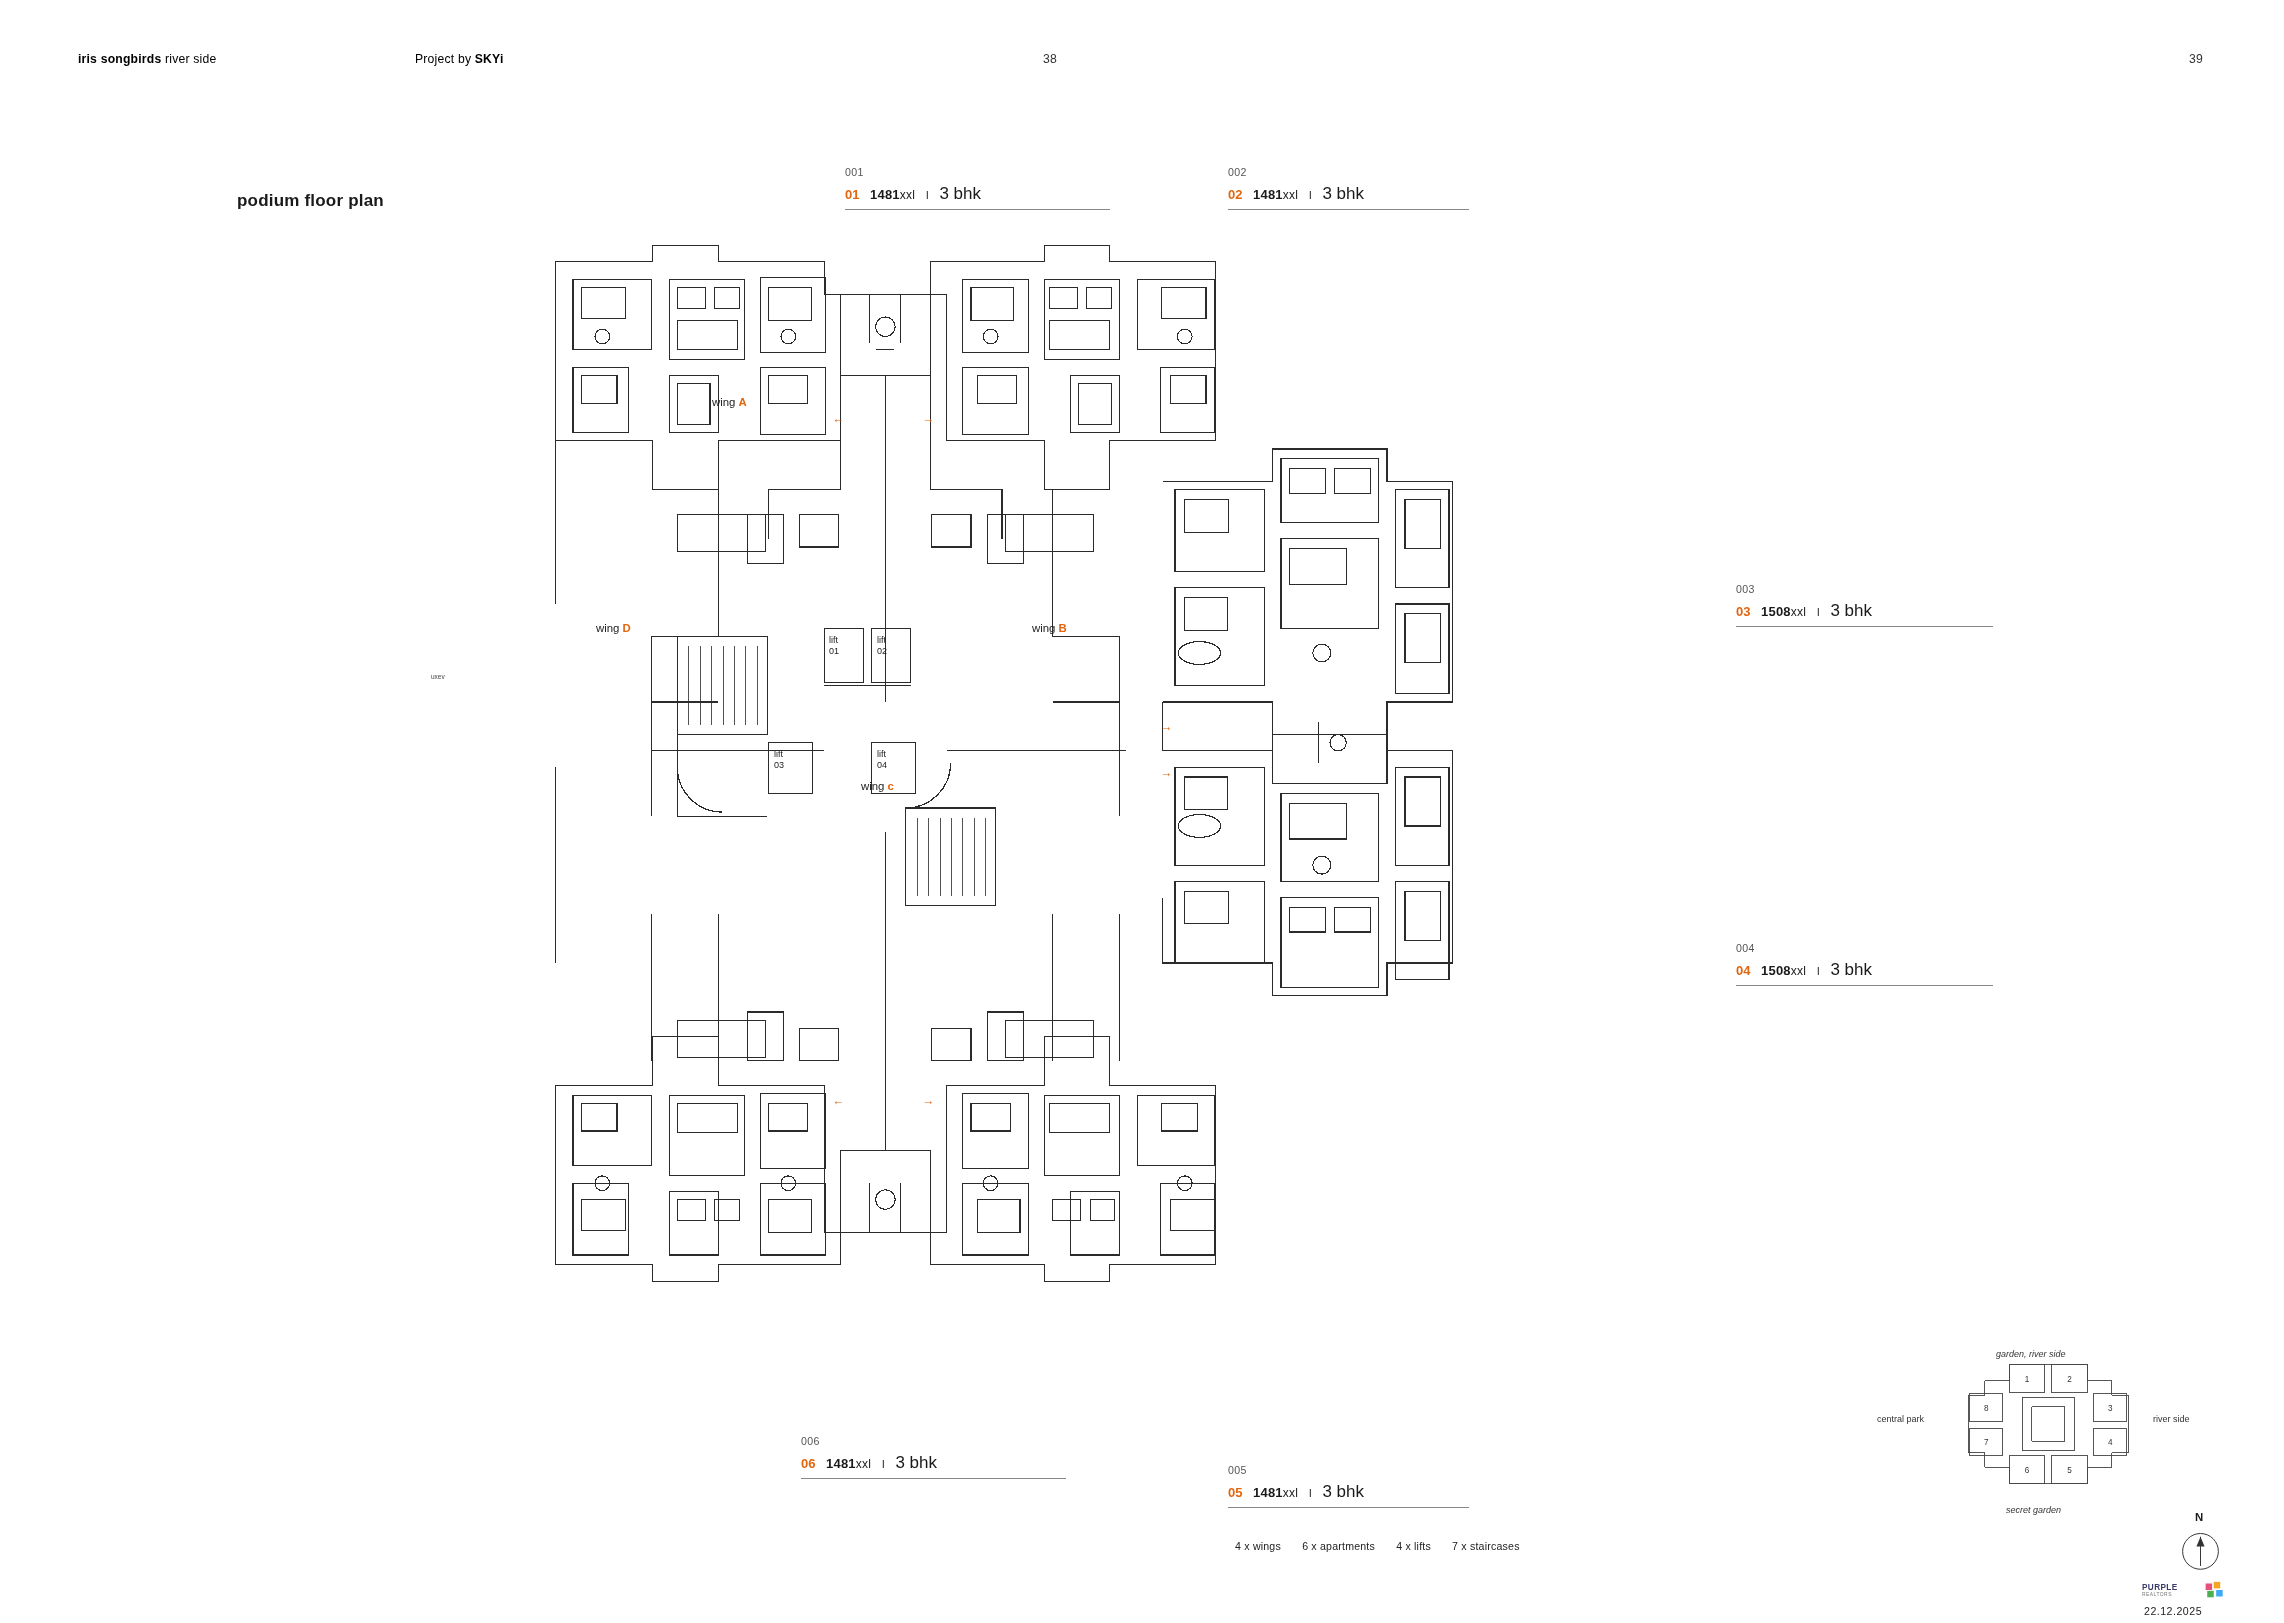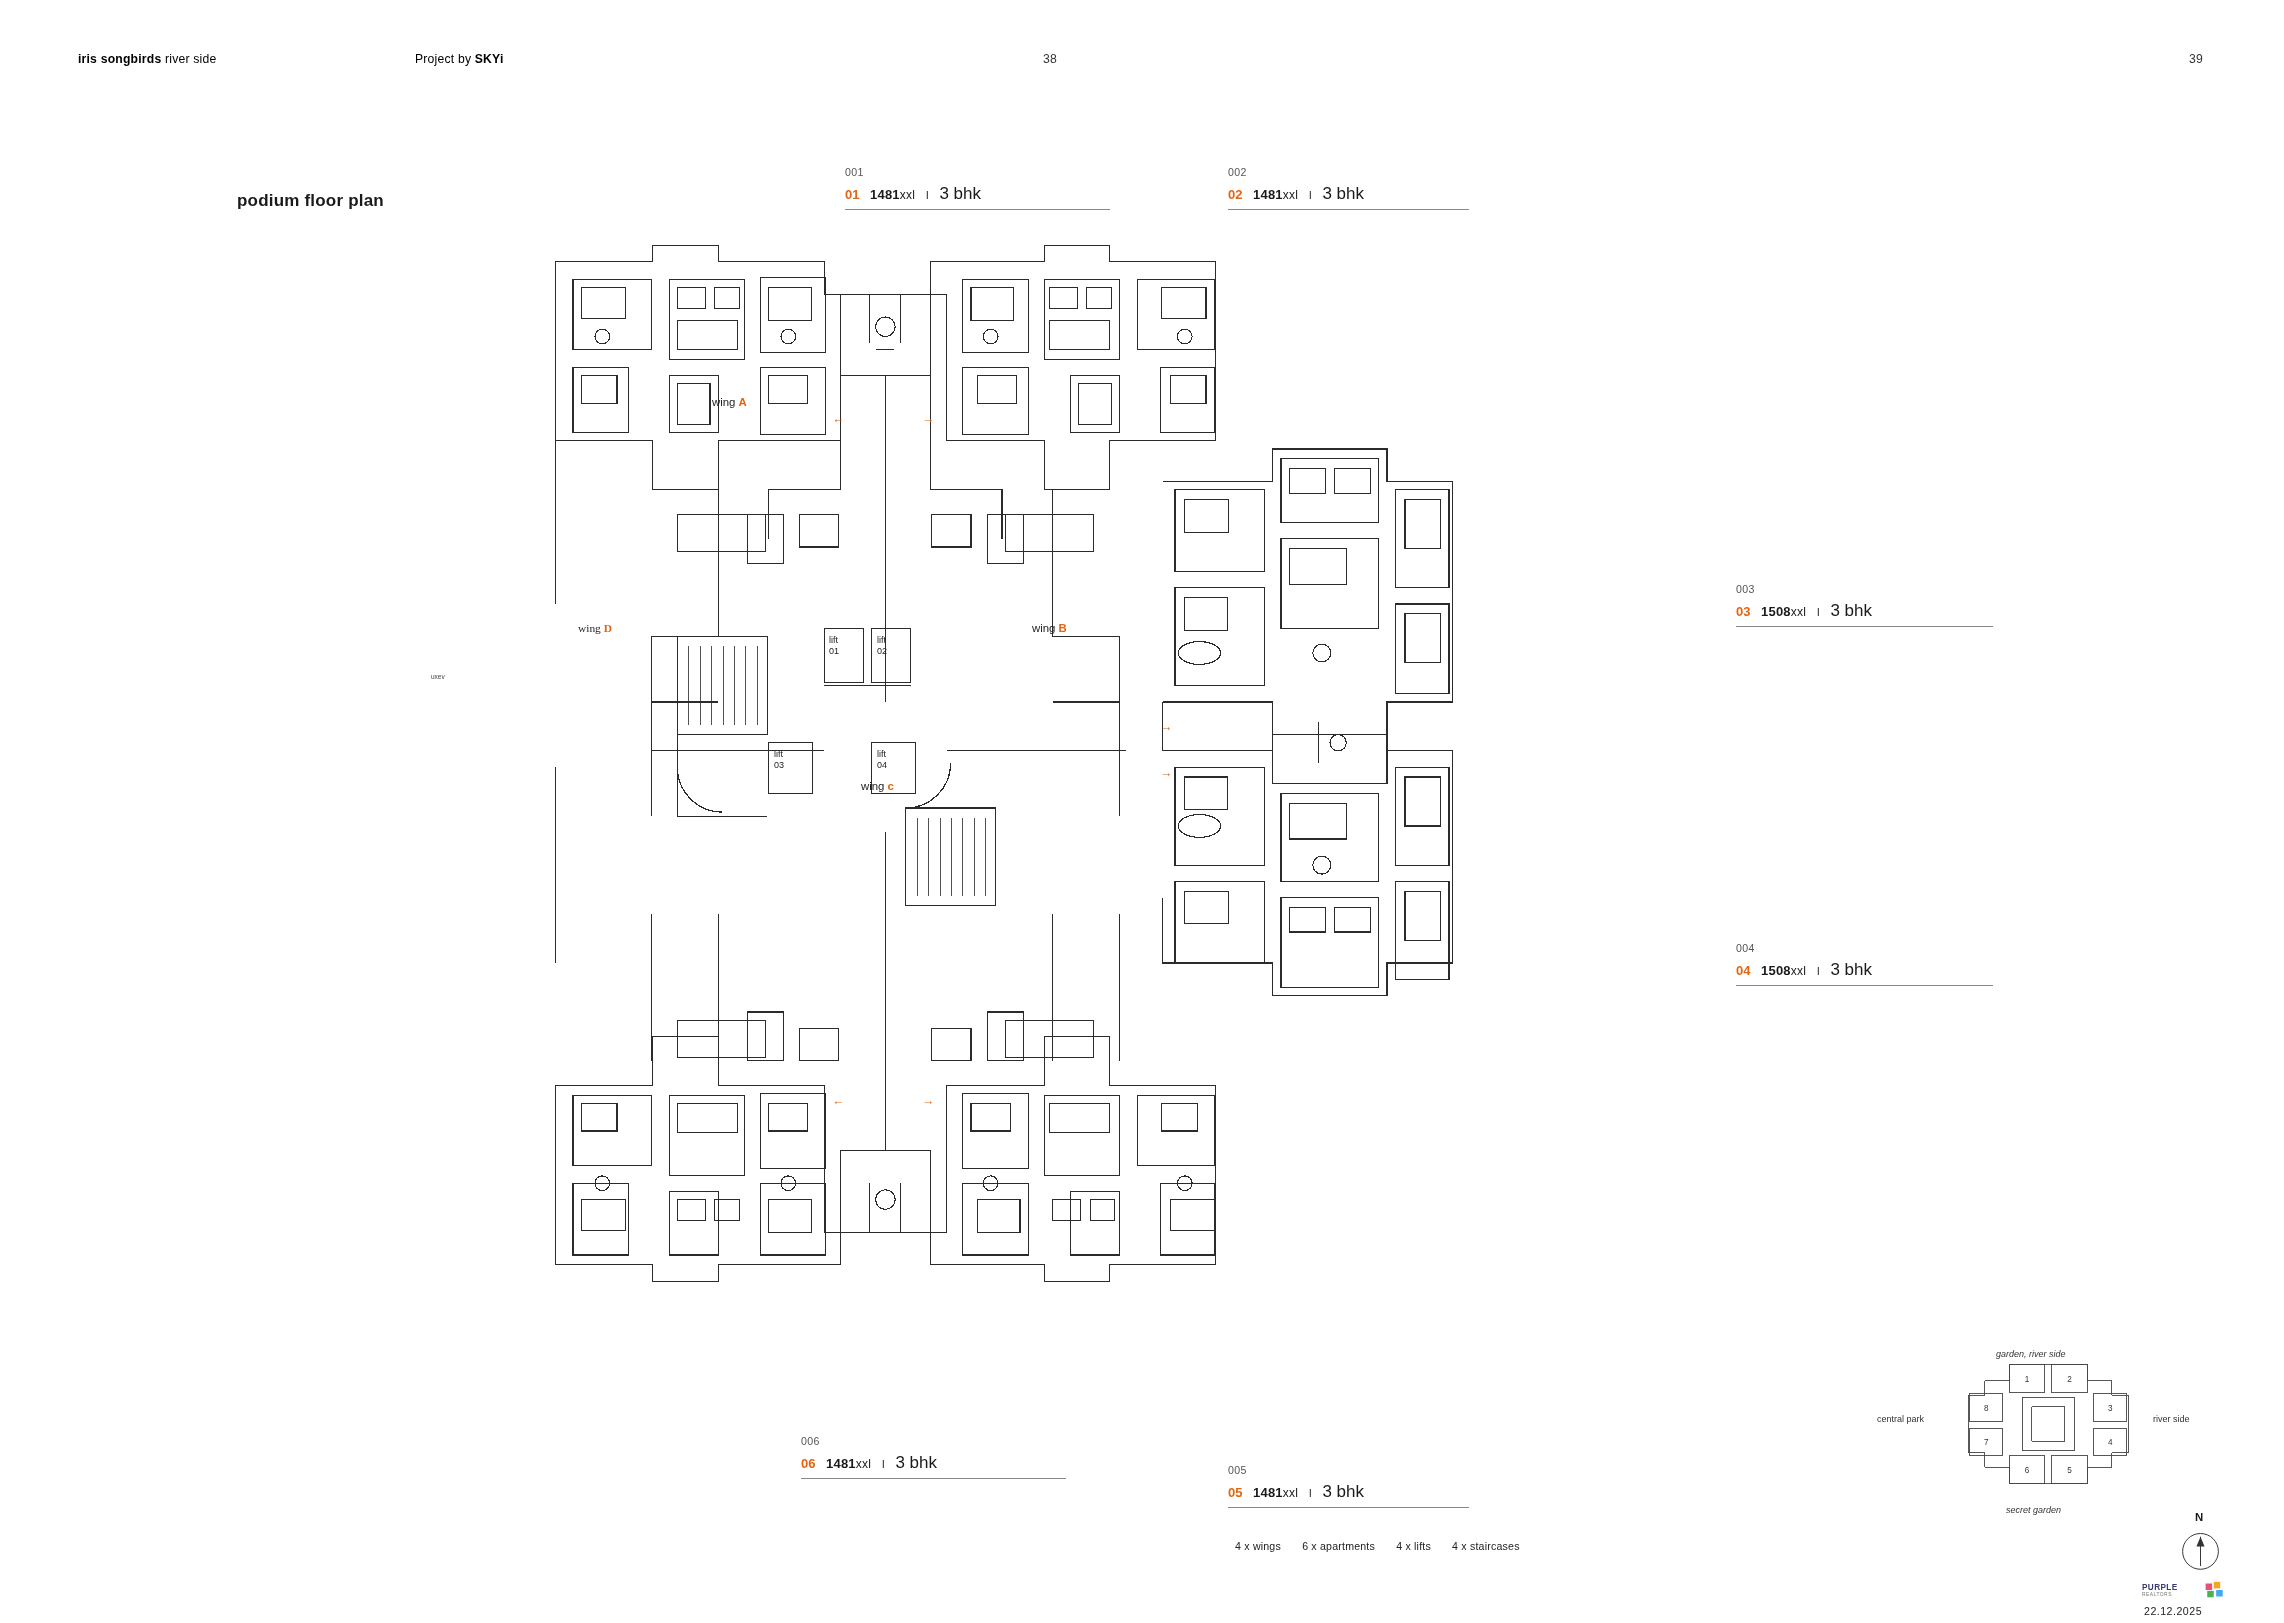--- a/index.html
+++ b/index.html
@@ -512,21 +512,21 @@
 
     <div class="lbl-wing" style="left:157px; top:151px;">
       <span>wing </span><span class="w">A</span>
     </div>
     <div class="lbl-wing" style="left:477px; top:377px;">
       <span>wing </span><span class="w">B</span>
     </div>
     <div class="lbl-wing" style="left:306px; top:535px;">
       <span>wing </span><span class="w">c</span>
     </div>
-    <div class="lbl-wing" style="left:23px; top:377px;font-family:Liberation Serif, serif;">
+    <div class="lbl-wing" style="left:41px; top:377px;">
       <span>wing </span><span class="w">D</span>
     </div>
 
     <div class="lbl-lift" style="left:274px; top:390px;">
       <div>lift</div>
       <div>01</div>
     </div>
     <div class="lbl-lift" style="left:322px; top:390px;">
       <div>lift</div>
       <div>02</div>
@@ -547,21 +547,21 @@
     <div class="arrow-o" style="left:277px; top:850px;">←</div>
     <div class="arrow-o" style="left:367px; top:850px;">→</div>
     <div class="arrow-o" style="left:605px; top:476px;">→</div>
     <div class="arrow-o" style="left:605px; top:522px;">→</div>
   </div>
 
   <div class="foot-note">
     <span>4 x wings</span>
     <span>6 x apartments</span>
     <span>4 x lifts</span>
-    <span>4 x staircases</span>
+    <span>7 x staircases</span>
   </div>
 
   <div id="keyplan">
     <svg width="261" height="188" viewBox="0 0 320 230" xmlns="http://www.w3.org/2000/svg">
       <g fill="none" stroke="#444" stroke-width="1.1" shape-rendering="crispEdges">
 
         <path d="M92 42 L188 42 L188 62 L218 62 L218 80 L238 80 L238 150 L218 150
                  L218 168 L188 168 L188 188 L92 188 L92 168 L62 168 L62 150 L42 150
                  L42 80 L62 80 L62 62 L92 62 Z"></path>
 

